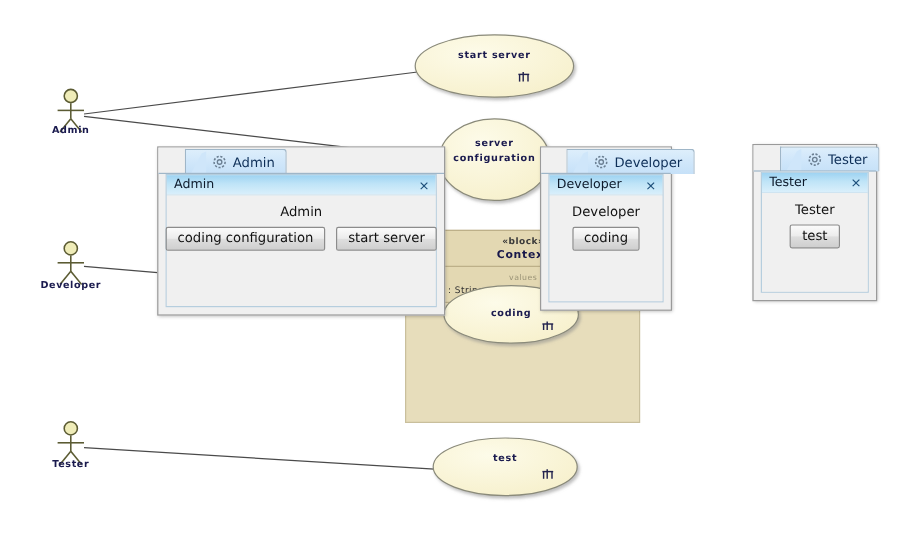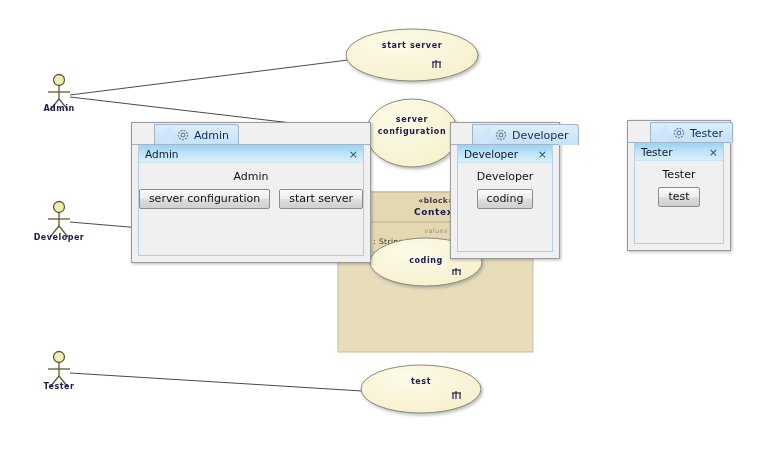--- a/index.html
+++ b/index.html
@@ -260,21 +260,21 @@
       <div class="tabstrip-line"></div>
     </div>
     <div class="inner">
       <div class="titlebar">
         <span class="titlebar-text">Admin</span>
         <span class="close-x">×</span>
       </div>
       <div class="body">
         <div class="body-heading">Admin</div>
         <div class="btnrow">
-          <button class="swbtn">server configuration</button>
+          <button class="swbtn">coding configuration</button>
           <button class="swbtn">start server</button>
         </div>
       </div>
     </div>
   </div>
 
   <div class="window" style="left:450px;top:122px;width:110px;height:137px;">
     <div class="tabstrip">
       <div class="tab" style="left:21px;">
         <svg class="slant" viewBox="0 0 13 19">

